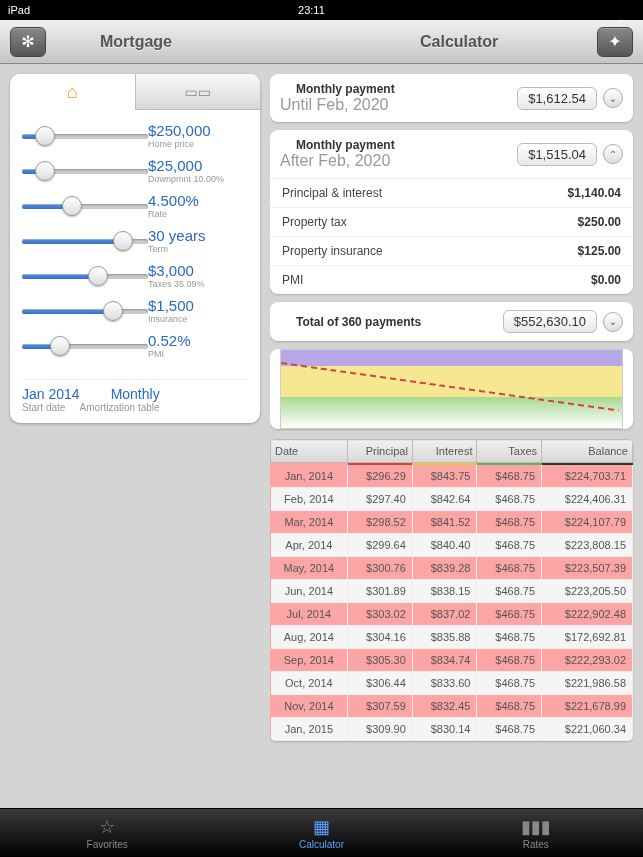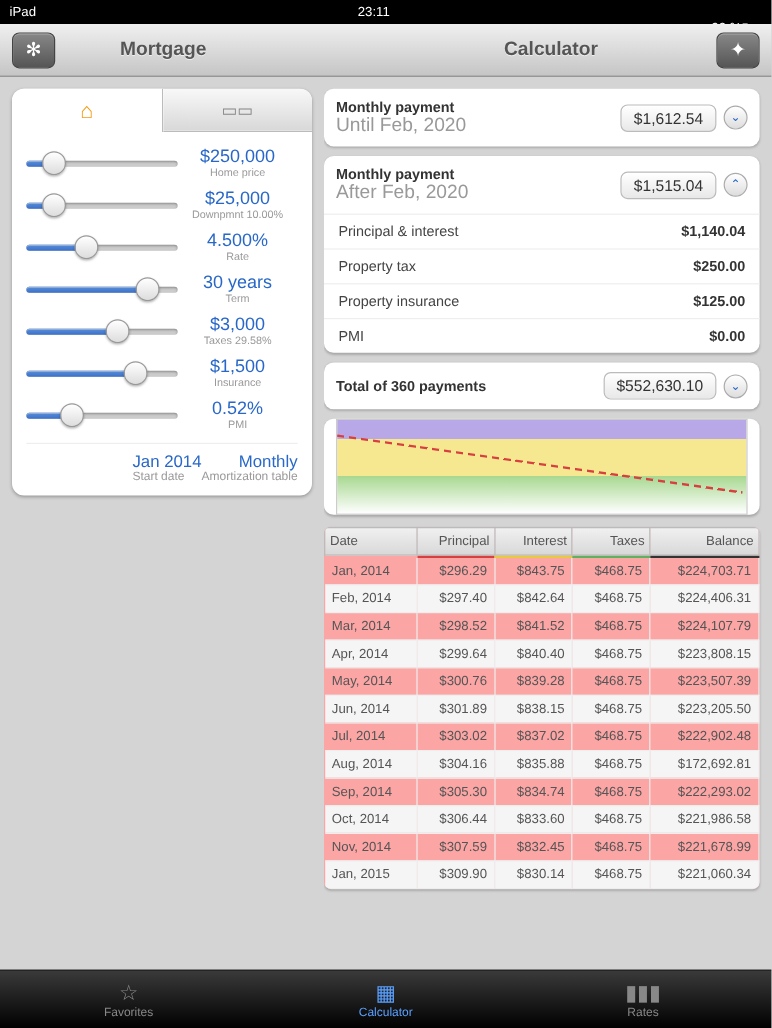--- a/index.html
+++ b/index.html
@@ -26,53 +26,53 @@
 .tab:last-child { border-top-right-radius: 10px; }
 .tab.active { background: #fff; border-bottom: none; }
 .home-icon { color: #f39c12; font-size: 18px; }
 .table-icon { color: #888; font-size: 14px; }
 
 .slider-row { display: flex; align-items: center; padding: 4px 0; }
 .slider { flex: 1; height: 20px; position: relative; }
 .slider-track { position: absolute; top: 8px; height: 5px; width: 100%; background: #ccc; border-radius: 3px; box-shadow: inset 0 1px 2px rgba(0,0,0,0.3); }
 .slider-fill { position: absolute; top: 8px; height: 5px; background: linear-gradient(#5a8fd8,#3a6fc8); border-radius: 3px; box-shadow: inset 0 1px 0 rgba(255,255,255,0.3); }
 .slider-thumb { position: absolute; top: 0; width: 20px; height: 20px; background: linear-gradient(#fff,#ddd); border: 1px solid #999; border-radius: 50%; box-shadow: 0 1px 2px rgba(0,0,0,0.3); margin-left: -10px; }
-.slider-value { width: 100px; text-align: center; }
+.slider-value { width: 100px; text-align: left; }
 .slider-value .val { color: #2968c8; font-size: 15px; font-weight: 500; }
 .slider-value .lbl { color: #999; font-size: 9px; }
 
-.card-footer { display: flex; justify-content: flex-end; border-top: 1px solid #eee; margin-top: 6px; padding-top: 6px; }
+.card-footer { display: flex; justify-content: flex-start; border-top: 1px solid #eee; margin-top: 16px; padding-top: 6px; }
 .card-footer .col .val { color: #2968c8; font-size: 14px; }
 .card-footer .col .lbl { color: #999; font-size: 10px; }
 .card-footer .col.r { text-align: right; }
 
 .section { background: #fff; border-radius: 8px; margin-bottom: 8px; box-shadow: 0 1px 2px rgba(0,0,0,0.2); }
 .section-head { display: flex; align-items: center; padding: 8px 10px; font-size: 12px; }
 .section-head .titles { flex: 1; }
-.section-head .title { font-weight: bold; color: #333; }
+.section-head .title { font-weight: bold; color: #333; margin-left: 16px; }
 .section-head .sub { color: #999; font-size: 16px; }
 .pill { background: linear-gradient(#fff,#e8e8e8); border: 1px solid #bbb; border-radius: 6px; padding: 3px 10px; font-weight: normal; font-size: 13px; color: #333; box-shadow: inset 0 1px 0 #fff; }
 .disc { width: 20px; height: 20px; border-radius: 50%; background: linear-gradient(#fff,#ddd); border: 1px solid #aaa; display: flex; align-items: center; justify-content: center; margin-left: 6px; font-size: 10px; color: #2968c8; }
 
 .detail-row { display: flex; justify-content: space-between; padding: 7px 12px; border-top: 1px solid #eee; font-size: 12px; }
 .detail-row .k { color: #444; }
 .detail-row .v { font-weight: bold; color: #333; }
 
 .chart { height: 80px; margin: 4px 10px 10px; position: relative; background: linear-gradient(to bottom, #b8a8e8 0%, #b8a8e8 20%, #f5e890 20%, #f5e890 60%, #a8d890 60%, #fff 100%); border: 1px solid #ccc; }
 .chart-line { position: absolute; top: 15%; left: 0; right: 0; height: 2px; background: repeating-linear-gradient(90deg, #d84040 0 6px, transparent 6px 10px); transform-origin: left; transform: rotate(8deg); }
 .chart-bars { position: absolute; inset: 0; display: flex; align-items: flex-end; }
 .chart-bars span { flex: 1; border-right: 1px solid rgba(255,255,255,0.5); }
 
 .amort-table { width: 100%; border-collapse: collapse; font-size: 11px; background: #fca5a5; }
 .amort-table th { background: linear-gradient(#f0f0f0,#d8d8d8); padding: 5px 4px; text-align: right; color: #555; border: 1px solid #bbb; font-weight: normal; }
 .amort-table th:first-child { text-align: left; }
 .amort-table .underline td { height: 2px; padding: 0; }
 .u-red { background: #d84040; } .u-yel { background: #e8c840; } .u-grn { background: #60b060; } .u-blk { background: #333; }
 .amort-table tbody tr td { padding: 5px 6px; text-align: right; color: #555; border-bottom: 1px solid #eee; border-right: 1px solid #eee; }
-.amort-table tbody tr td:first-child { text-align: left; }
+.amort-table tbody tr td:first-child { text-align: center; }
 .amort-table tbody tr:nth-child(even) td { background: #f5f5f5; }
 .table-wrap { max-height: 320px; overflow: hidden; box-shadow: 0 1px 2px rgba(0,0,0,0.2); border-radius: 6px; }
 
 .tab-bar { height: 49px; background: linear-gradient(#3a3a3a,#000); display: flex; border-top: 1px solid #000; }
 .tab-item { flex: 1; display: flex; flex-direction: column; align-items: center; justify-content: center; color: #888; font-size: 10px; gap: 1px; }
 .tab-item.active { color: #5aa0ff; }
 .tab-item .ico { font-size: 18px; }
 </style>
 </head>
 <body>
@@ -154,21 +154,21 @@
      </div>
    </div>
           <div class="slider-row">
      <div class="slider">
        <div class="slider-track"></div>
        <div class="slider-fill" style="width:60%"></div>
        <div class="slider-thumb" style="left:60%"></div>
      </div>
      <div class="slider-value">
        <div class="val">$3,000</div>
-              <div class="lbl">Taxes 29.58%</div>
+              <div class="lbl">Taxes 35.09%</div>
      </div>
    </div>
           <div class="slider-row">
      <div class="slider">
        <div class="slider-track"></div>
        <div class="slider-fill" style="width:72%"></div>
        <div class="slider-thumb" style="left:72%"></div>
      </div>
      <div class="slider-value">
        <div class="val">$1,500</div>

